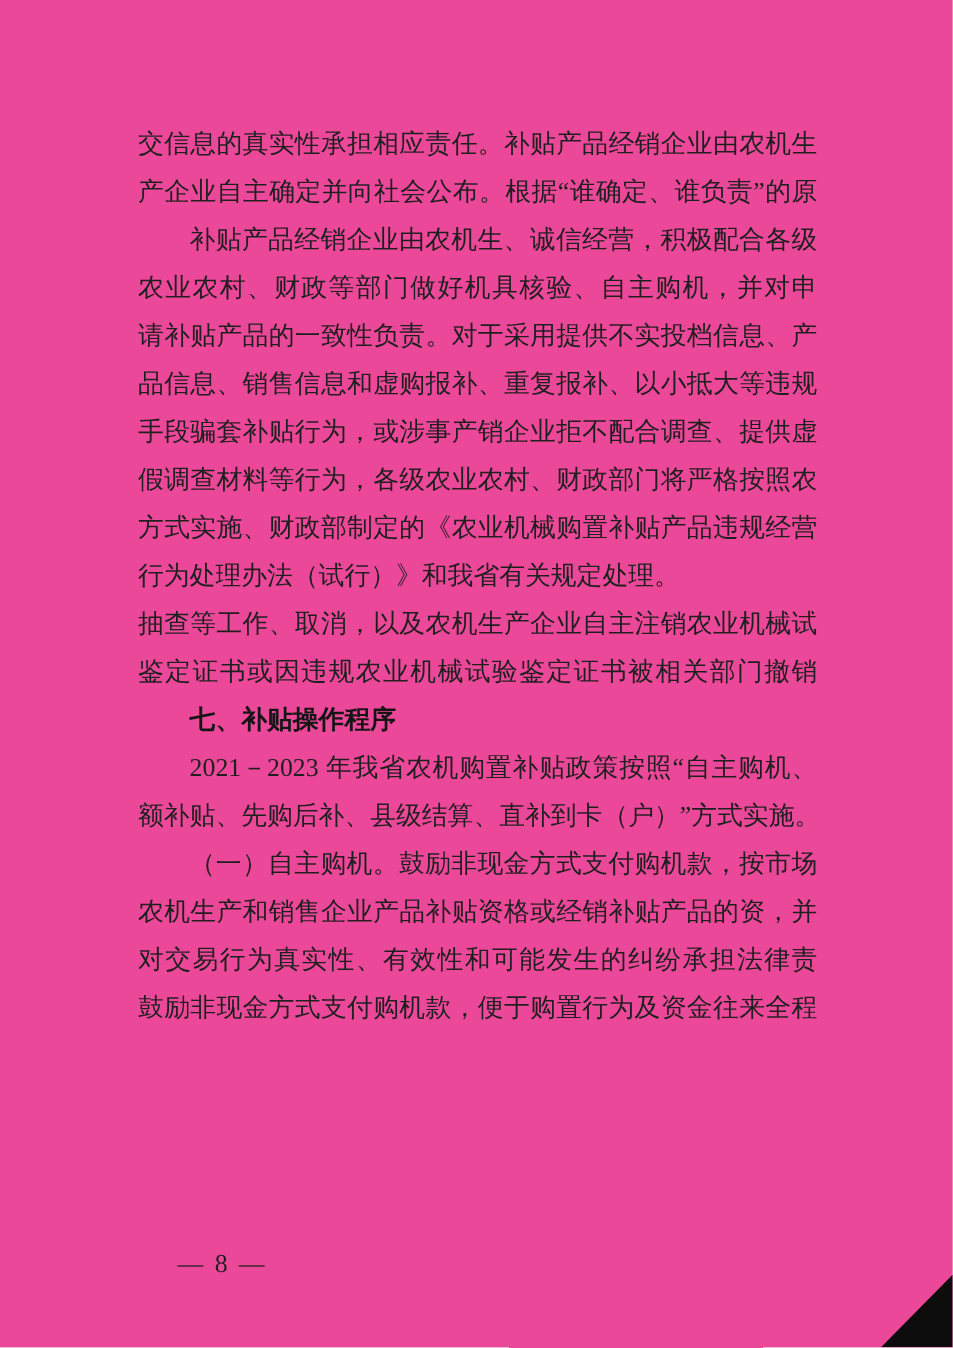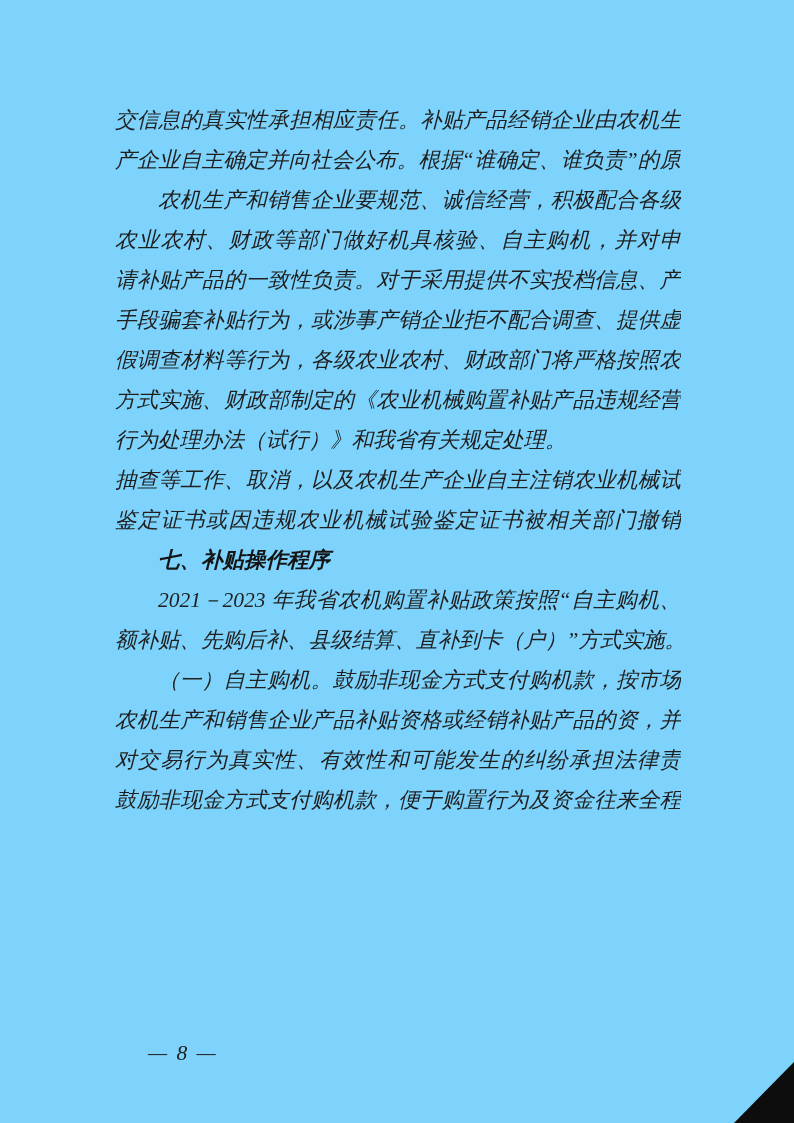--- a/index.html
+++ b/index.html
@@ -1,19 +1,19 @@
 <!DOCTYPE html>
 <html><head>
 <meta charset="utf-8">
 <style>
   * { margin: 0; padding: 0; box-sizing: border-box; }
   html, body { width: 794px; height: 1123px; background: #ffffff; }
   body { position: relative; overflow: hidden;
          font-family: "Liberation Serif", "DejaVu Serif", serif; }
-  .page { position: absolute; inset: 0; background: #7dd3fc; font-style: italic; }
+  .page { position: absolute; inset: 0; background: #ec4899; }
   .text-block { position: absolute; left: 115px; top: 100px; width: 566px; }
   .line {
     width: 566px; height: 40px; line-height: 40px;
     font-size: 21.5px; color: #1f1f1f;
     text-align: justify; text-align-last: justify;
     overflow: hidden; white-space: nowrap;
   }
   .line.justified { white-space: normal; }
   .line.natural { text-align: left; text-align-last: left; white-space: nowrap; }
   .line.indent { padding-left: 43px; }
@@ -29,23 +29,24 @@
     clip-path: polygon(100% 0, 100% 100%, 0 100%);
   }
 </style>
 </head>
 <body>
 
 <div class="page">
   <div class="text-block">
     <div class="line justified">交信息的真实性承担相应责任。补贴产品经销企业由农机生</div>
     <div class="line justified">产企业自主确定并向社会公布。根据“谁确定、谁负责”的原</div>
-    <div class="line justified indent">农机生产和销售企业要规范、诚信经营，积极配合各级</div>
+    <div class="line justified indent">补贴产品经销企业由农机生、诚信经营，积极配合各级</div>
     <div class="line justified">农业农村、财政等部门做好机具核验、自主购机，并对申</div>
     <div class="line justified">请补贴产品的一致性负责。对于采用提供不实投档信息、产</div>
+    <div class="line justified">品信息、销售信息和虚购报补、重复报补、以小抵大等违规</div>
     <div class="line justified">手段骗套补贴行为，或涉事产销企业拒不配合调查、提供虚</div>
     <div class="line justified">假调查材料等行为，各级农业农村、财政部门将严格按照农</div>
     <div class="line justified">方式实施、财政部制定的《农业机械购置补贴产品违规经营</div>
     <div class="line natural">行为处理办法（试行）》和我省有关规定处理。</div>
     <div class="line justified">抽查等工作、取消，以及农机生产企业自主注销农业机械试验</div>
     <div class="line justified">鉴定证书或因违规农业机械试验鉴定证书被相关部门撤销等，</div>
     <div class="line natural indent heading">七、补贴操作程序</div>
     <div class="line justified indent">2021－2023 年我省农机购置补贴政策按照“自主购机、定</div>
     <div class="line natural">额补贴、先购后补、县级结算、直补到卡（户）”方式实施。</div>
     <div class="line justified indent">

